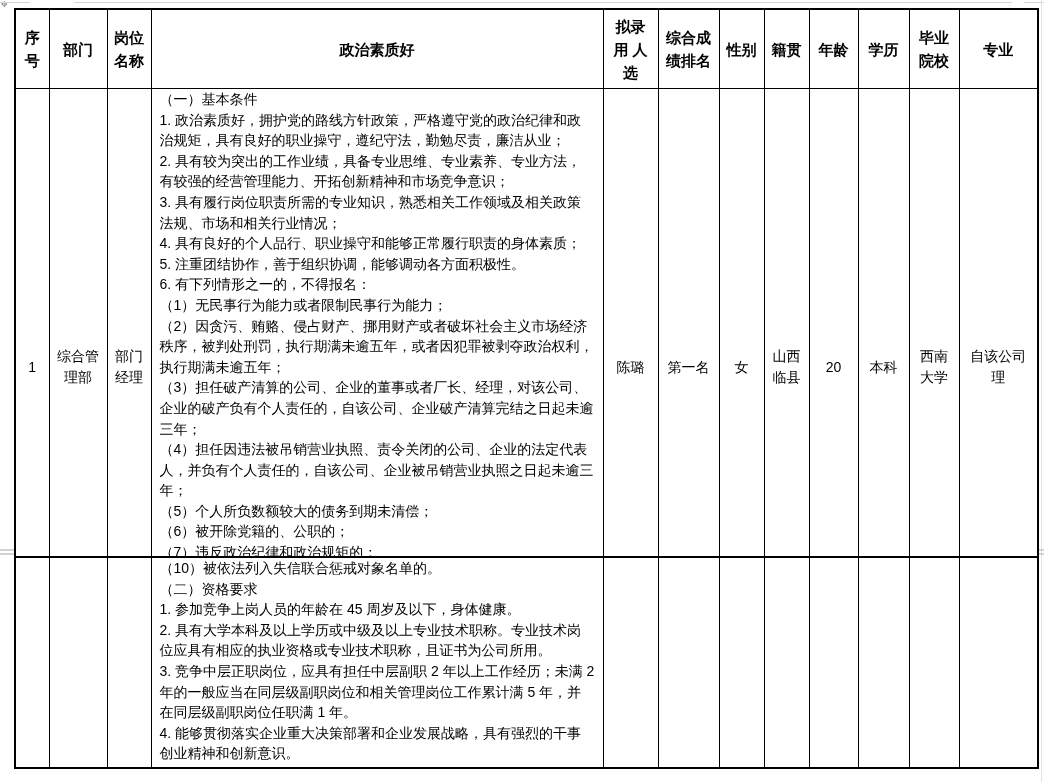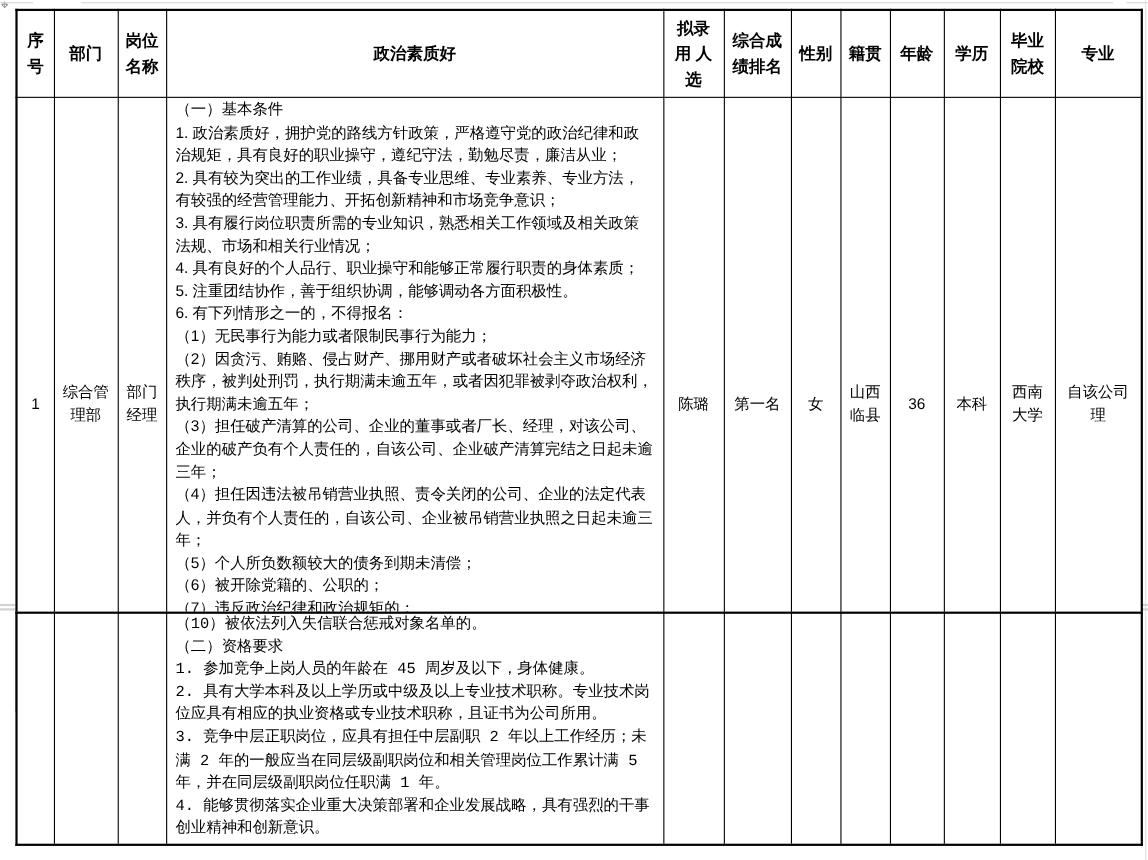--- a/index.html
+++ b/index.html
@@ -31,21 +31,21 @@
     font-weight:bold;font-size:15px;line-height:23px;
     text-align:center;vertical-align:middle;
     white-space:pre-line;padding:2px;height:74px;
   }
   td{
     font-size:14px;line-height:20.6px;
     text-align:center;vertical-align:middle;
     white-space:pre-line;padding:2px;overflow:hidden;
   }
   #table-main td{height:456px;}
-  #table-cont td{height:205px;font-family:Liberation Mono, monospace;}
+  #table-cont td{height:205px;}
   td.req{
     text-align:left;vertical-align:top;
     white-space:pre-wrap;word-break:break-all;
     padding:0 8px 0 8px;
   }
 </style>
 </head>
 <body>
 
 <div class="handle">✥</div>
@@ -114,21 +114,21 @@
 （5）个人所负数额较大的债务到期未清偿；
 （6）被开除党籍的、公职的；
 （7）违反政治纪律和政治规矩的；
 （8）配偶已移居国（境）外，或者没有配偶但子女均已移居国（境）外的；
 （9）受到诫勉、组织处理或者党纪政务处分等影响期未满或者期满影响使用的；</td>
     <td>陈璐</td>
     <td>第一名</td>
     <td>女</td>
     <td>山西
 临县</td>
-    <td>36</td>
+    <td>20</td>
     <td>本科</td>
     <td>西南
 大学</td>
     <td>自该公司
 理</td>
   </tr>
 </tbody>
   </table>
 
 <table id="table-cont">

